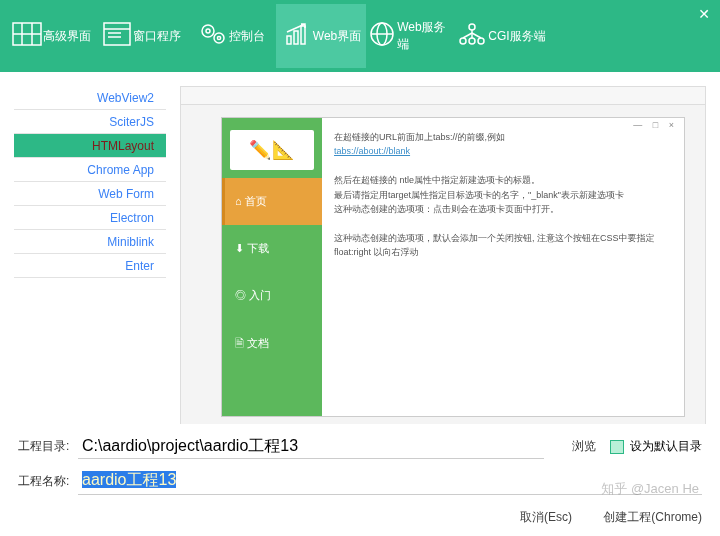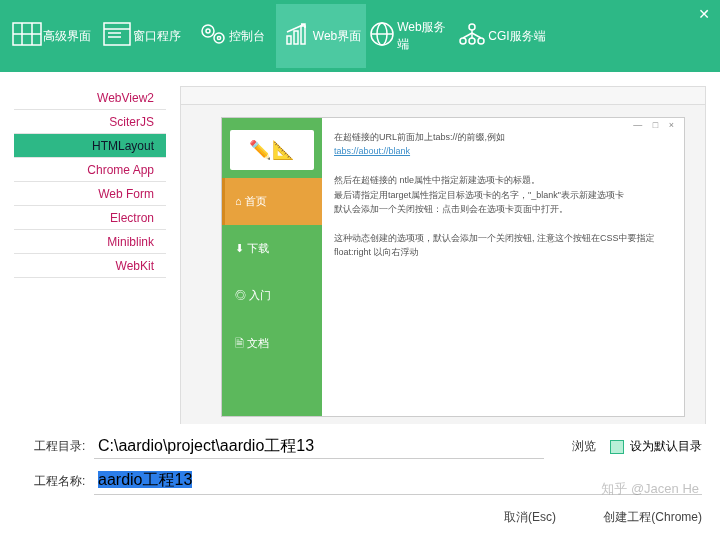--- a/index.html
+++ b/index.html
@@ -4,41 +4,41 @@
 <style>
 *{margin:0;padding:0;box-sizing:border-box;font-family:"Microsoft YaHei",Arial,sans-serif}
 body{width:720px;height:536px;background:#fff;position:relative;overflow:hidden}
 .top-tabs{height:72px;background:#2db886;display:flex;padding:0 6px;position:relative}
 .tab{flex:0 0 90px;display:flex;flex-direction:row;align-items:center;justify-content:center;color:#fff;font-size:12px;cursor:pointer;margin:4px 0}
 .tab.active{background:#4cc9a1}
 .tab .ico{width:32px;height:32px;margin-bottom:4px;display:flex;align-items:center;justify-content:center}
 .close-x{position:absolute;top:6px;right:10px;color:#fff;font-size:14px;cursor:pointer}
 .mid{display:flex;height:366px}
 .side{width:180px;padding:14px 14px 0 14px}
-.side-item{height:24px;line-height:24px;text-align:right;padding-right:12px;font-size:12px;border-bottom:1px solid #e2e2e2;color:#be185d;cursor:pointer}
-.side-item.sel{background:#2db886;color:#0f172a}
+.side-item{height:24px;line-height:24px;text-align:right;padding-right:12px;font-size:12px;border-bottom:1px solid #e2e2e2;color:#3b82f6;cursor:pointer}
+.side-item.sel{background:#2db886;color:#7f1d1d}
 .preview{flex:1;background:#f4f4f4;margin:14px 14px 0 0;border:1px solid #ddd;position:relative;overflow:hidden}
 .pv-toolbar{height:18px;background:#f7f7f7;border-bottom:1px solid #ddd}
 .pv-body{position:absolute;top:30px;left:40px;right:20px;bottom:20px;background:#fff;border:1px solid #ccc;display:flex}
 .pv-left{width:100px;background:#5cb85c;padding-top:8px}
 .pv-logo{height:40px;margin:4px 8px 8px;background:#fff;border-radius:2px;display:flex;align-items:center;justify-content:center;font-size:18px}
 .pv-menu{padding:16px 10px;color:#fff;font-size:11px;border-left:3px solid transparent}
 .pv-menu.act{background:#e8a23d;border-left-color:#d4891f}
 .pv-right{flex:1;padding:12px;font-size:9px;color:#555;line-height:1.6}
 .pv-right a{color:#3b8ec9;text-decoration:underline}
 .pv-winbtns{position:absolute;top:2px;right:6px;font-size:9px;color:#888;letter-spacing:4px}
-.bottom{position:absolute;bottom:0;left:16px;right:0;padding:10px 18px;background:#fff}
+.bottom{position:absolute;bottom:0;left:0;right:0;padding:10px 18px;background:#fff}
 .row{display:flex;align-items:center;margin-bottom:8px;font-size:12px}
 .row label{width:60px;color:#333}
 .row .field{flex:1;border:none;border-bottom:1px solid #ccc;padding:3px 4px;font-size:16px;outline:none}
-.row .sel{background:#2b7de9;color:#000000}
+.row .sel{background:#2b7de9;color:#fef9c3}
 .btn-browse{margin-left:28px;font-size:12px;color:#333;cursor:pointer}
 .chk{width:14px;height:14px;border:1px solid #2db886;background:#b9f0d8;margin:0 6px 0 14px}
 .actions{text-align:right;font-size:12px;color:#444;padding-top:6px}
-.actions span{margin-left:44px;cursor:pointer}
+.actions span{margin-left:28px;cursor:pointer}
 .watermark{position:absolute;right:21px;bottom:38px;font-size:13px;color:rgba(120,120,120,.45);pointer-events:none}
 </style>
 </head>
 <body>
 
 <div class="top-tabs">
   <div class="tab">
     <span class="ico">
         <svg width="30" height="24" fill="none" stroke="#fff" stroke-width="1.5">
           <rect x="1" y="1" width="28" height="22"></rect>
@@ -111,41 +111,41 @@
 
 <div class="mid">
   <div class="side">
     <div class="side-item">WebView2</div>
     <div class="side-item">SciterJS</div>
     <div class="side-item sel">HTMLayout</div>
     <div class="side-item">Chrome App</div>
     <div class="side-item">Web Form</div>
     <div class="side-item">Electron</div>
     <div class="side-item">Miniblink</div>
-    <div class="side-item">WebKit</div>
+    <div class="side-item">Enter</div>
   </div>
 
   <div class="preview">
     <div class="pv-toolbar"></div>
     <div class="pv-body">
       <span class="pv-winbtns">— □ ×</span>
       <div class="pv-left">
         <div class="pv-logo">✏️📐</div>
         <div class="pv-menu act"><span>⌂</span> <span>首页</span></div>
         <div class="pv-menu"><span>⬇</span> <span>下载</span></div>
         <div class="pv-menu"><span>◎</span> <span>入门</span></div>
         <div class="pv-menu"><span>🗎</span> <span>文档</span></div>
       </div>
       <div class="pv-right">
         <div>在超链接的URL前面加上tabs://的前缀,例如</div>
         <a>tabs://about://blank</a>
         <br><br>
         <div>然后在超链接的 ntle属性中指定新建选项卡的标题。</div>
         <div>最后请指定用target属性指定目标选项卡的名字，"_blank"表示新建选项卡</div>
-        <div>默认会添加一个关闭按钮：点击则会在选项卡页面中打开。</div>
+        <div>这种动态创建的选项项：点击则会在选项卡页面中打开。</div>
         <br>
         <div>这种动态创建的选项项，默认会添加一个关闭按钮, 注意这个按钮在CSS中要指定 float:right 以向右浮动</div>
       </div>
     </div>
   </div>
 </div>
 
 <div class="bottom">
   <div class="row">
     <label>工程目录:</label>

